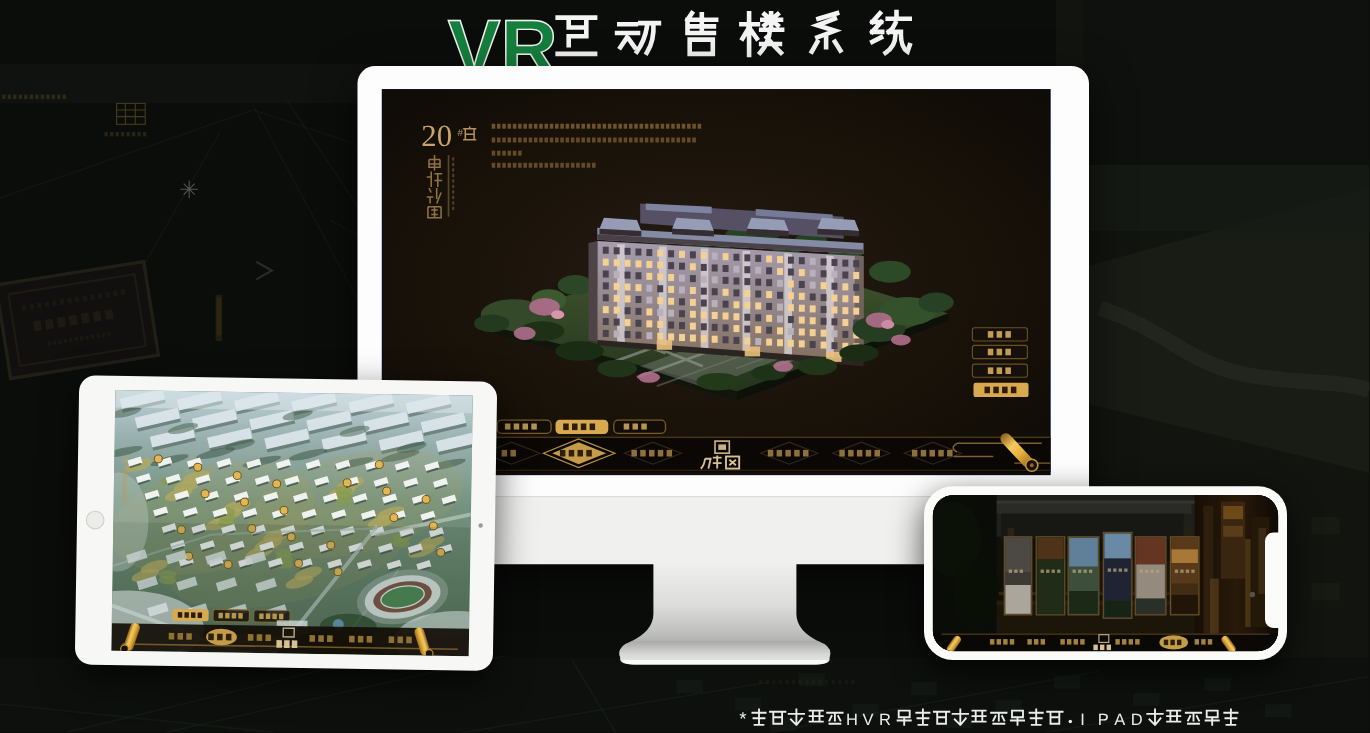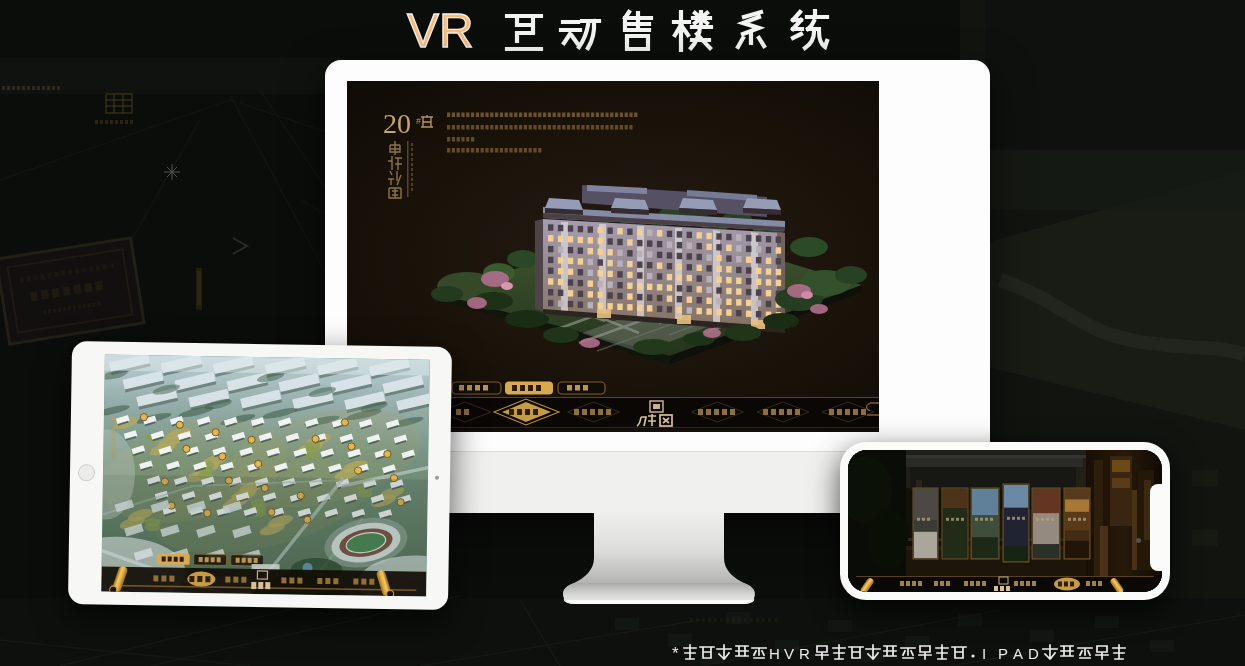--- a/index.html
+++ b/index.html
@@ -139,21 +139,21 @@
       <rect x="732.0" y="618.0" width="3" height="4" fill="#2a2a1a" opacity="0.3"></rect>
       <rect x="738.0" y="618.0" width="3" height="4" fill="#2a2a1a" opacity="0.3"></rect>
       <rect x="744.0" y="618.0" width="3" height="4" fill="#2a2a1a" opacity="0.3"></rect>
       <rect x="750.0" y="618.0" width="3" height="4" fill="#2a2a1a" opacity="0.3"></rect>
       <rect x="756.0" y="618.0" width="3" height="4" fill="#2a2a1a" opacity="0.3"></rect>
       <rect x="762.0" y="618.0" width="3" height="4" fill="#2a2a1a" opacity="0.3"></rect>
       <rect x="768.0" y="618.0" width="3" height="4" fill="#2a2a1a" opacity="0.3"></rect>
       <rect x="774.0" y="618.0" width="3" height="4" fill="#2a2a1a" opacity="0.3"></rect>
     </svg>
 
-<div class="abs" style="left:407px;top:3px;width:100px;height:56px;color:#fdba74;font-size:48px;font-weight:normal;letter-spacing:0px;-webkit-text-stroke:1.3px #f2f2f2;">VR</div>
+<div class="abs" style="left:407px;top:3px;width:100px;height:56px;color:#15803d;font-size:72px;font-weight:bold;letter-spacing:0px;-webkit-text-stroke:1.3px #f2f2f2;">VR</div>
 
 <svg style="position:absolute;left:0;top:7px;width:1245px;height:50px" viewBox="0 0 1245 50">
       <g transform="translate(504,2)">
         <g fill="none" stroke="#f4f4f4" stroke-width="4.2" stroke-linecap="square">
           <path d="M3,7 H37 M3,40 H37 M13,7 V16 M13,16 H29 M29,11 V24 M13,24 H29 M13,24 V32"></path>
         </g>
       </g>
       <g transform="translate(561,2)">
         <g fill="none" stroke="#f4f4f4" stroke-width="4.2" stroke-linecap="square">
           <path d="M2,13 H17 M0,21 H19 M9,25 L3,34 M11,27 L16,34 M21,12 H38 M33,12 Q34,28 27,39 M27,16 Q25,28 18,38"></path>
@@ -178,21 +178,21 @@
         <g fill="none" stroke="#f4f4f4" stroke-width="4.2" stroke-linecap="square">
           <path d="M12,3 L5,11 M5,11 H13 M13,11 L5,20 M5,20 H14 M5,29 L13,25 M27,2 V6 M19,8 H39 M26,12 Q24,17 20,20 M20,20 H31 M26,23 Q26,33 17,39 M31,23 Q31,34 37,38 L39,32"></path>
         </g>
       </g>
     </svg>
 
 <div class="abs" style="left:325px;top:60px;width:665px;height:452px;background:#fdfdfd;border-radius:16px;box-shadow:0 14px 40px rgba(0,0,0,0.6);"></div>
 
 <div class="abs" style="left:325px;top:451px;width:665px;height:61px;background:#f0f0ee;border-top:1px solid #d9d9d7;border-radius:0 0 16px 16px;"></div>
 
-<div class="abs" style="left:347px;top:81px;width:532px;height:351px;background:#1d4ed8;overflow:hidden;">
+<div class="abs" style="left:347px;top:81px;width:608px;height:351px;background:#1d4ed8;overflow:hidden;">
 <svg style="position:absolute;left:0;top:0;width:614px;height:351px" viewBox="0 0 614 351">
         <defs>
           <radialGradient id="scrbg" cx="0.48" cy="0.5" r="0.8">
             <stop offset="0" stop-color="#261d15"></stop>
             <stop offset="0.5" stop-color="#191209"></stop>
             <stop offset="1" stop-color="#0b0806"></stop>
           </radialGradient>
           <linearGradient id="fac" x1="0" y1="0" x2="0" y2="1">
             <stop offset="0" stop-color="#a59cae"></stop>
             <stop offset="0.45" stop-color="#968a90"></stop>

